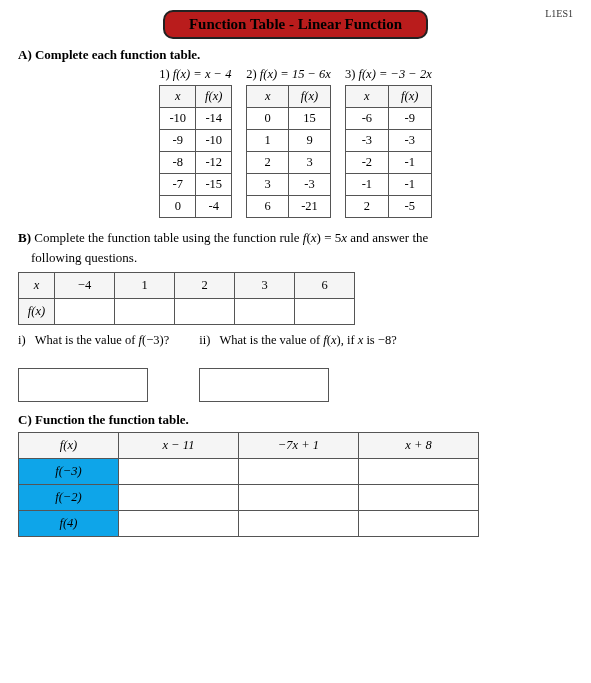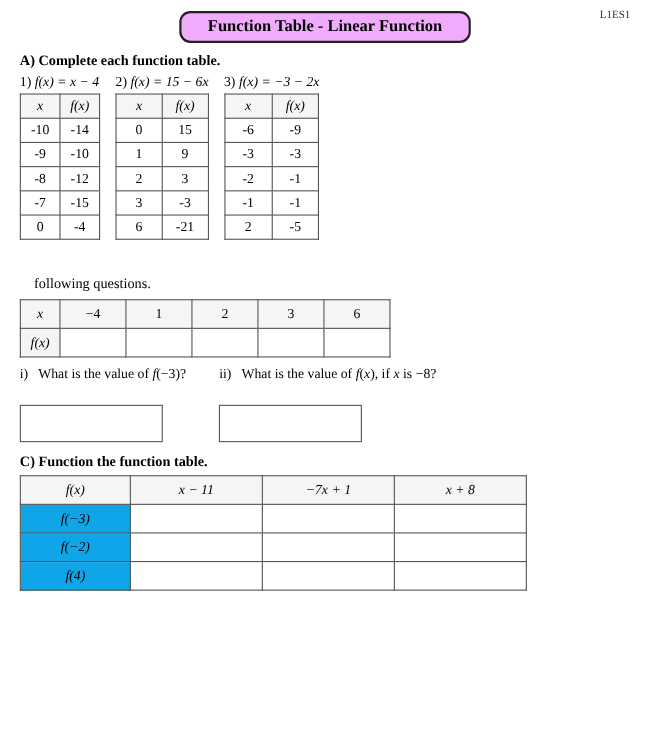--- a/index.html
+++ b/index.html
@@ -25,40 +25,41 @@
       align-items: center;
       margin-bottom: 8px;
       position: relative;
     }
     .title-box {
       border: 2px solid #222;
       border-radius: 10px;
       padding: 4px 24px;
       font-size: 15px;
       font-weight: bold;
-      background: #f0abfc;
+      background: #b91c1c;
     }
     .doc-id {
       position: absolute;
       right: 0;
       top: -2px;
       font-size: 10px;
       color: #333;
     }
     .section-label {
       font-weight: bold;
       margin-bottom: 4px;
       margin-top: 6px;
       font-size: 13px;
     }
     .functions-row {
       display: flex;
       gap: 14px;
       margin-top: 4px;
       align-items: flex-start;
+      justify-content: center;
     }
     .function-block {
       display: flex;
       flex-direction: column;
     }
     .function-title {
       font-size: 12.5px;
       margin-bottom: 3px;
     }
     table.func-table {
@@ -282,21 +283,21 @@
               <td>-5</td>
             </tr>
           </tbody>
       </table>
     </div>
 
   </div>
 
   <div class="section-b">
     <div class="section-b-desc">
-      <br>
+      <span><strong>B)</strong>  Complete the function table using the function rule <i>f</i>(<i>x</i>) = 5<i>x</i> and answer the</span><br>
       <span>&nbsp;&nbsp;&nbsp;&nbsp;following questions.</span>
     </div>
 
     <table class="func-table-b">
       <tbody>
         <tr>
           <td class="label-cell"><i>x</i></td>
           <td class="header-cell">−4</td>
           <td class="header-cell">1</td>
           <td class="header-cell">2</td>

